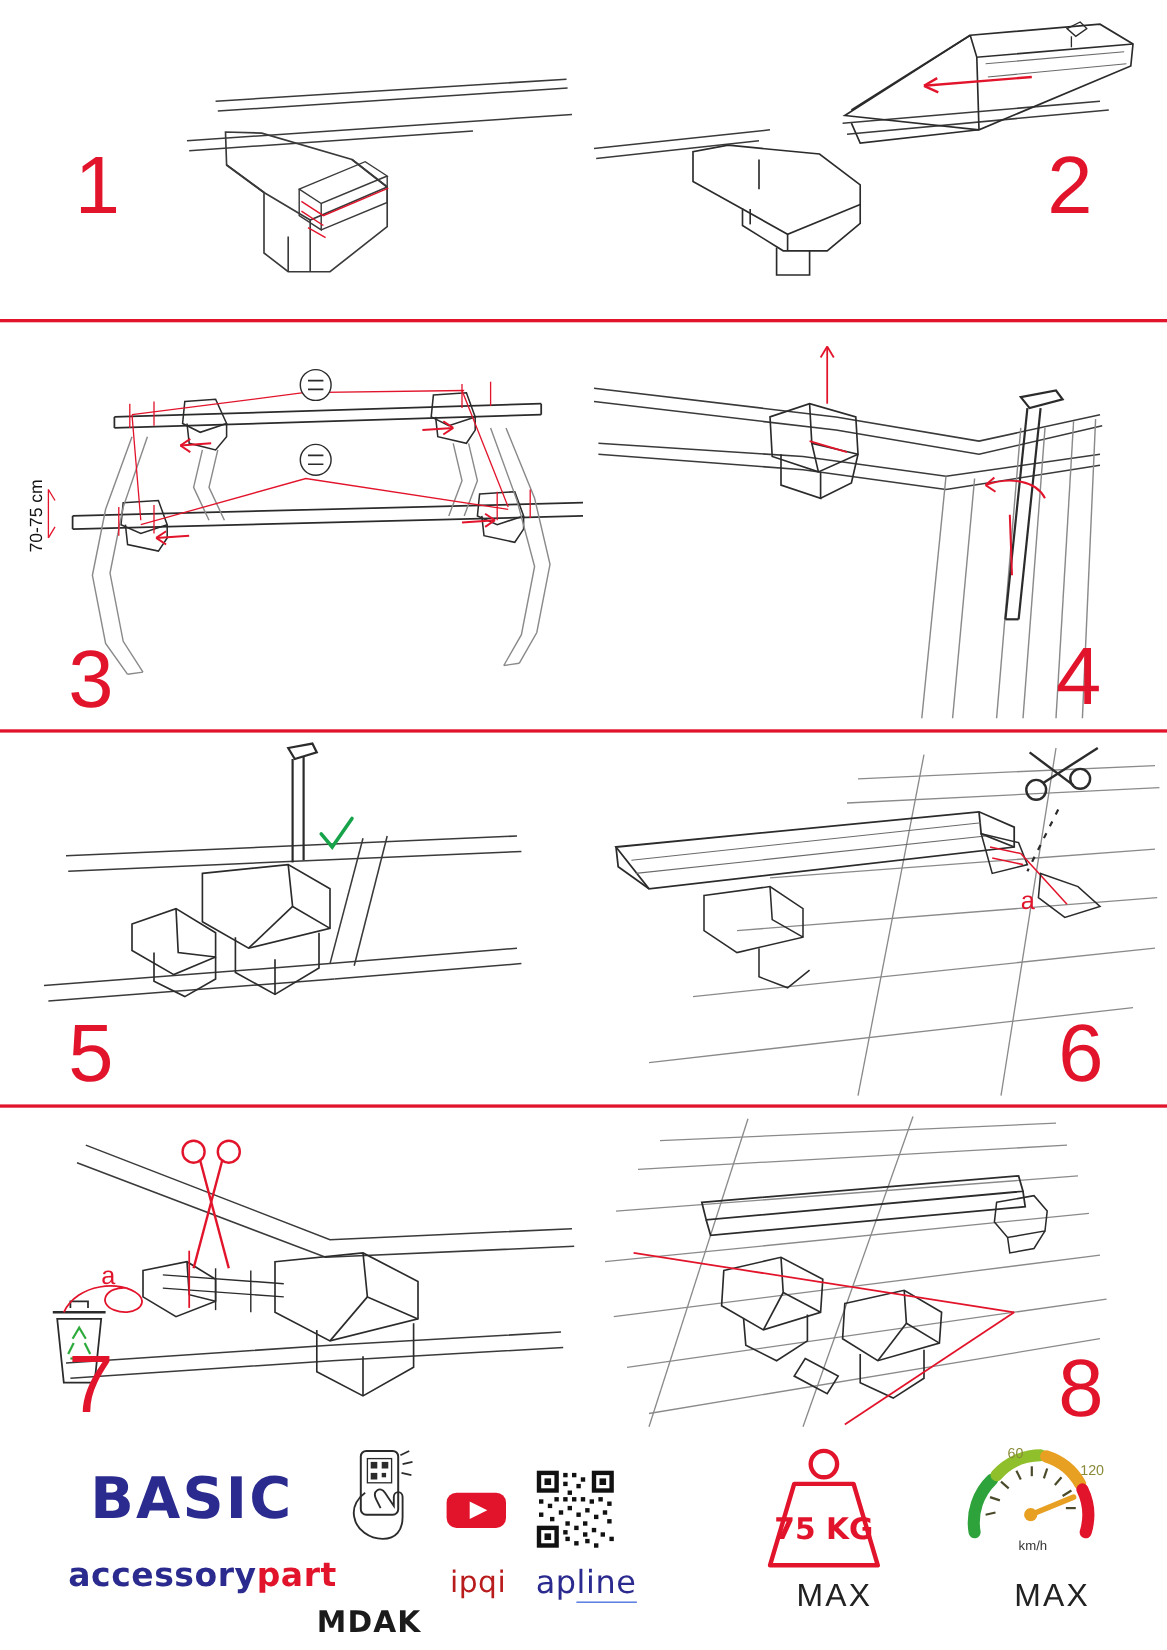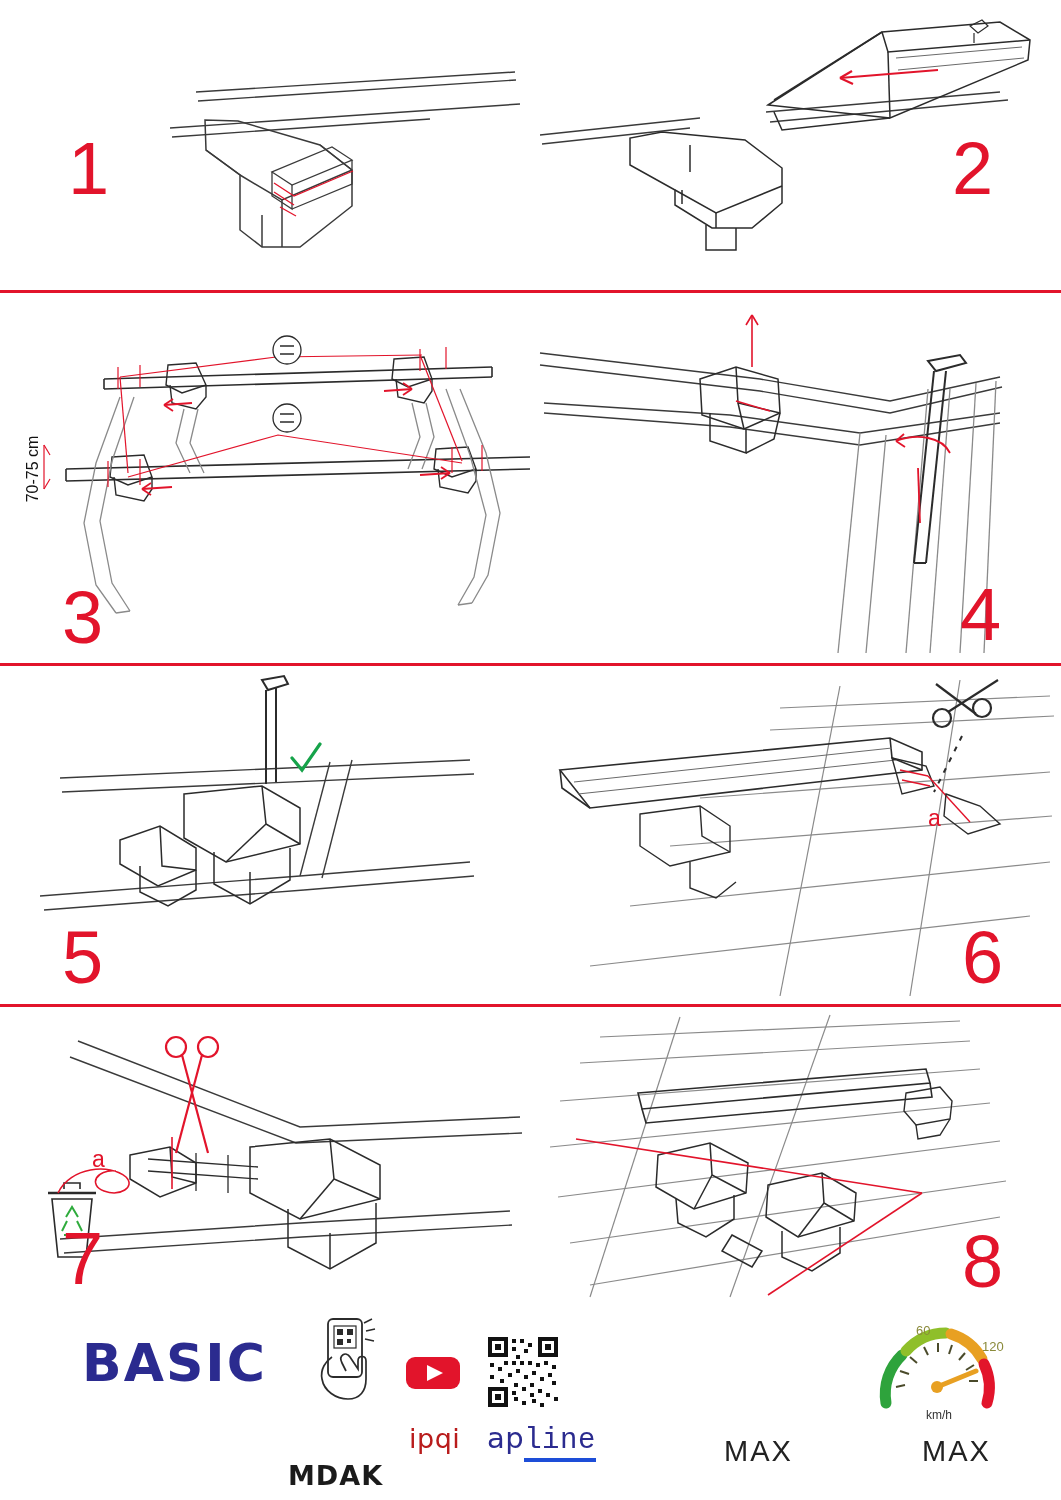--- a/index.html
+++ b/index.html
@@ -85,21 +85,21 @@
     letter-spacing: 0.5px;
   }
   .brand-apline {
     position: absolute;
     left: 487px; top: 116px;
     font-family: "DejaVu Sans", sans-serif;
     font-size: 29px;
     color: #2b2b8f;
     letter-spacing: 0.5px;
   }
-  .brand-apline .ul { border-bottom: 4px solid #1d4ed8; padding-bottom: 1px; font-family: Liberation Mono, monospace; }
+  .brand-apline .ul { border-bottom: 1px solid #1d4ed8; padding-bottom: 1px; }
 
   .max-label {
     position: absolute;
     font-family: "Liberation Sans", sans-serif;
     font-size: 29px;
     color: #222;
     letter-spacing: 2px;
     margin-left: 14px;
   }
   .weight-text {
@@ -554,20 +554,23 @@
         </g>
       </svg>
     </div>
     <div class="step-number" style="left:432px;top:218px;">8</div>
   </div>
 
   <div id="footer">
 
     <div class="brand-basic">BASIC</div>
 
+    <div class="brand-accessorypart">
+      <span class="a1">accessory</span><span class="a2">part</span>
+    </div>
 
     <div style="position:absolute;left:312px;top:12px;">
       <svg width="72" height="86" viewBox="0 0 72 86">
         <rect x="16" y="2" width="34" height="58" rx="5" fill="none" stroke="#2b2b2b" stroke-width="1.8"></rect>
         <rect x="22" y="9" width="22" height="22" fill="none" stroke="#2b2b2b" stroke-width="1.2"></rect>
         <rect x="25" y="12" width="6" height="6" fill="#2b2b2b"></rect>
         <rect x="35" y="12" width="6" height="6" fill="#2b2b2b"></rect>
         <rect x="25" y="22" width="6" height="6" fill="#2b2b2b"></rect>
         <rect x="35" y="22" width="4" height="4" fill="#2b2b2b"></rect>
         <path d="M52 6 L60 2 M54 14 L63 12 M53 22 L62 24" stroke="#2b2b2b" stroke-width="1.5" fill="none"></path>
@@ -634,23 +637,30 @@
         </g>
       </svg>
     </div>
 
     <div class="brand-mdak">MDAK</div>
     <div class="brand-ipqi">ipqi</div>
     <div class="brand-apline">
       <span>ap</span><span class="ul">line</span>
     </div>
 
+    <div style="position:absolute;left:684px;top:8px;">
+      <svg width="130" height="120" viewBox="0 0 130 120">
+        <circle cx="65" cy="18" r="12" fill="none" stroke="#e2142b" stroke-width="4"></circle>
+        <path d="M38 36 L92 36 L114 110 L16 110 Z" fill="none" stroke="#e2142b" stroke-width="4" stroke-linejoin="round"></path>
+        <text class="weight-text" x="65" y="86" text-anchor="middle">75 KG</text>
+      </svg>
+    </div>
     <div class="max-label" style="left:710px;top:130px;">MAX</div>
 
-    <div style="position:absolute;left:872px;top:10px;">
+    <div style="position:absolute;left:872px;top:0;">
       <svg width="135" height="118" viewBox="0 0 135 118">
         <path d="M14 88 A 54 54 0 0 1 30 40" fill="none" stroke="#2ea33c" stroke-width="11" stroke-linecap="round"></path>
         <path d="M34 36 A 54 54 0 0 1 74 18" fill="none" stroke="#8fbf2a" stroke-width="11" stroke-linecap="round"></path>
         <path d="M79 19 A 54 54 0 0 1 110 44" fill="none" stroke="#e8a022" stroke-width="11" stroke-linecap="round"></path>
         <path d="M112 49 A 54 54 0 0 1 115 88" fill="none" stroke="#e2142b" stroke-width="11" stroke-linecap="round"></path>
         <g stroke="#4a4a2a" stroke-width="2">
           <path d="M24 72 L33 70"></path>
             <path d="M28 56 L37 59"></path>
             <path d="M38 42 L45 48"></path>
           <path d="M52 32 L56 40"></path>

